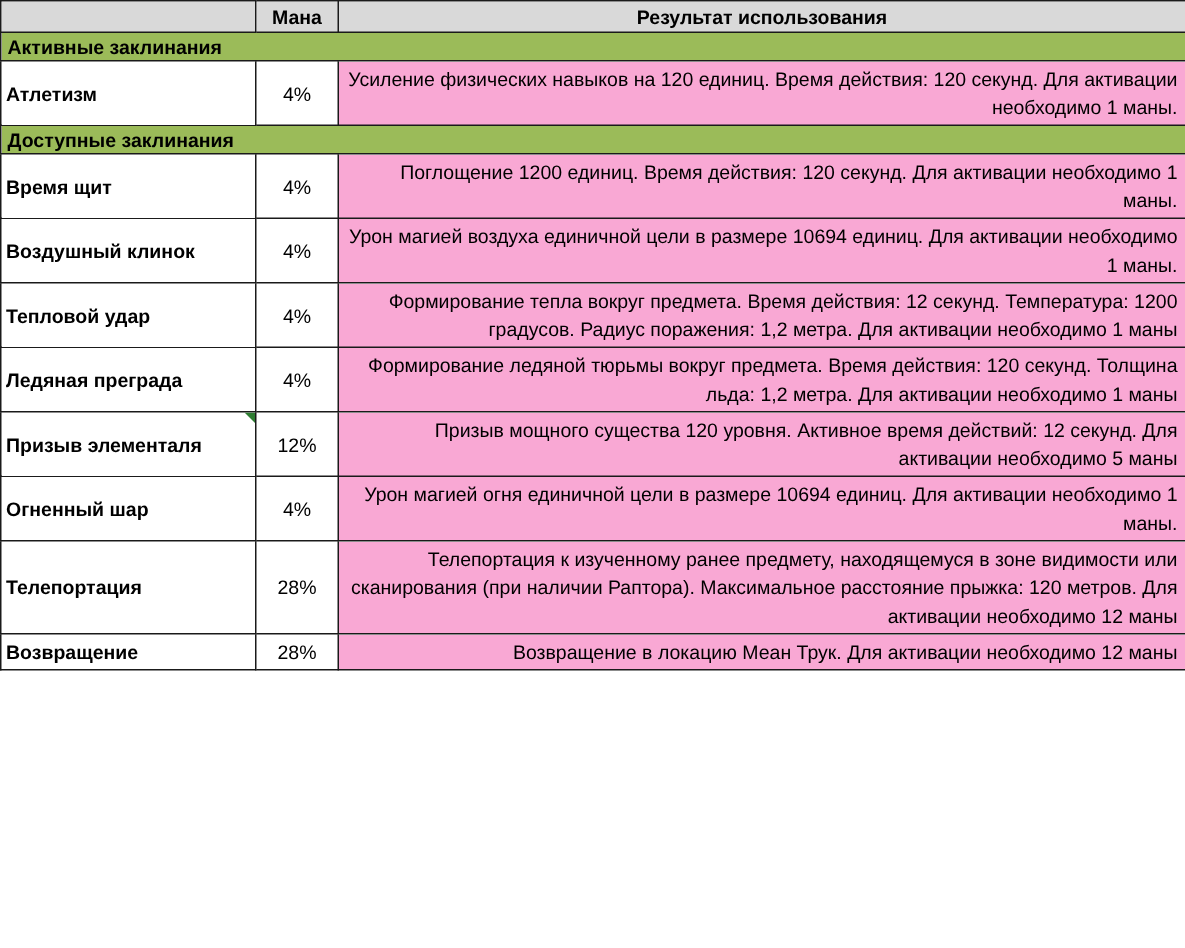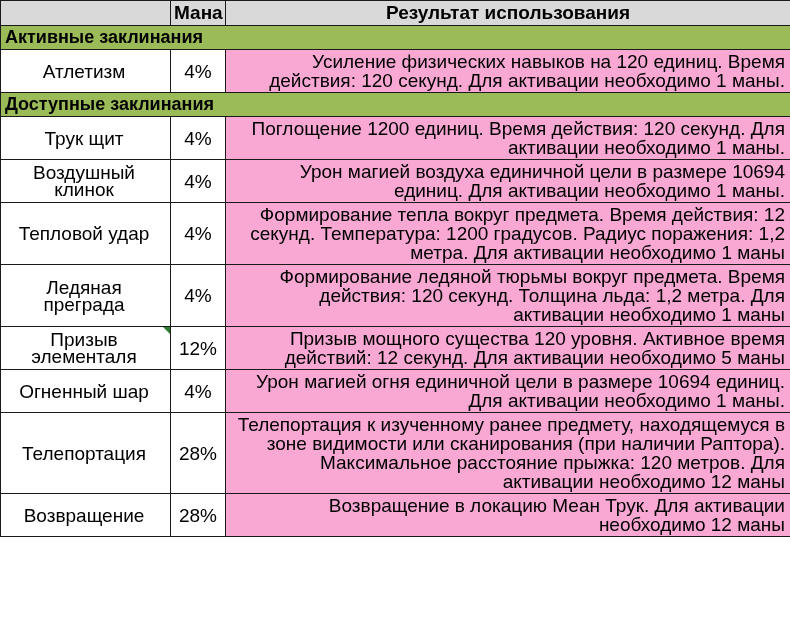--- a/index.html
+++ b/index.html
@@ -9,46 +9,46 @@
     color:#000;
   }
   table.spell-table{
     width:790px;
     border-collapse:collapse;
     table-layout:fixed;
     background:#fff;
   }
   .spell-table td,.spell-table th{
     border:1px solid #1a1a1a;
-    font-size:19px;
+    font-size:13px;
     vertical-align:middle;
     box-sizing:border-box;
     overflow:hidden;
   }
   
   .spell-table thead th{
     background:#d9d9d9;
     font-weight:bold;
     text-align:center;
     height:21px;
     padding:1px 3px;
   }
   
   tr.section-row td{
     background:#9bbb59;
     font-weight:bold;
     text-align:left;
     padding:1px 4px;
     height:19px;
-    font-size:18px;
+    font-size:13px;
   }
   
   td.name-cell{
-    font-weight:normal;
-    text-align:center;
+    font-weight:bold;
+    text-align:left;
     padding:2px 6px 2px 3px;
     position:relative;
     line-height:17px;
     background:#fff;
     margin-top:29px;
   }
   td.mana-cell{
     text-align:center;
     padding:2px 3px;
     line-height:17px;
@@ -90,21 +90,21 @@
       </tr>
       <tr class="spell-row">
         <td class="name-cell">Атлетизм</td>
         <td class="mana-cell">4%</td>
         <td class="result-cell">Усиление физических навыков на 120 единиц. Время действия: 120 секунд. Для активации необходимо 1 маны.</td>
       </tr>
       <tr class="section-row">
         <td colspan="3">Доступные заклинания</td>
       </tr>
       <tr class="spell-row">
-        <td class="name-cell">Трук щит</td>
+        <td class="name-cell">Время щит</td>
         <td class="mana-cell">4%</td>
         <td class="result-cell">Поглощение 1200 единиц. Время действия: 120 секунд. Для активации необходимо 1 маны.</td>
       </tr>
       <tr class="spell-row">
         <td class="name-cell">Воздушный клинок</td>
         <td class="mana-cell">4%</td>
         <td class="result-cell">Урон магией воздуха единичной цели в размере 10694 единиц. Для активации необходимо 1 маны.</td>
       </tr>
       <tr class="spell-row">
         <td class="name-cell">Тепловой удар</td>

